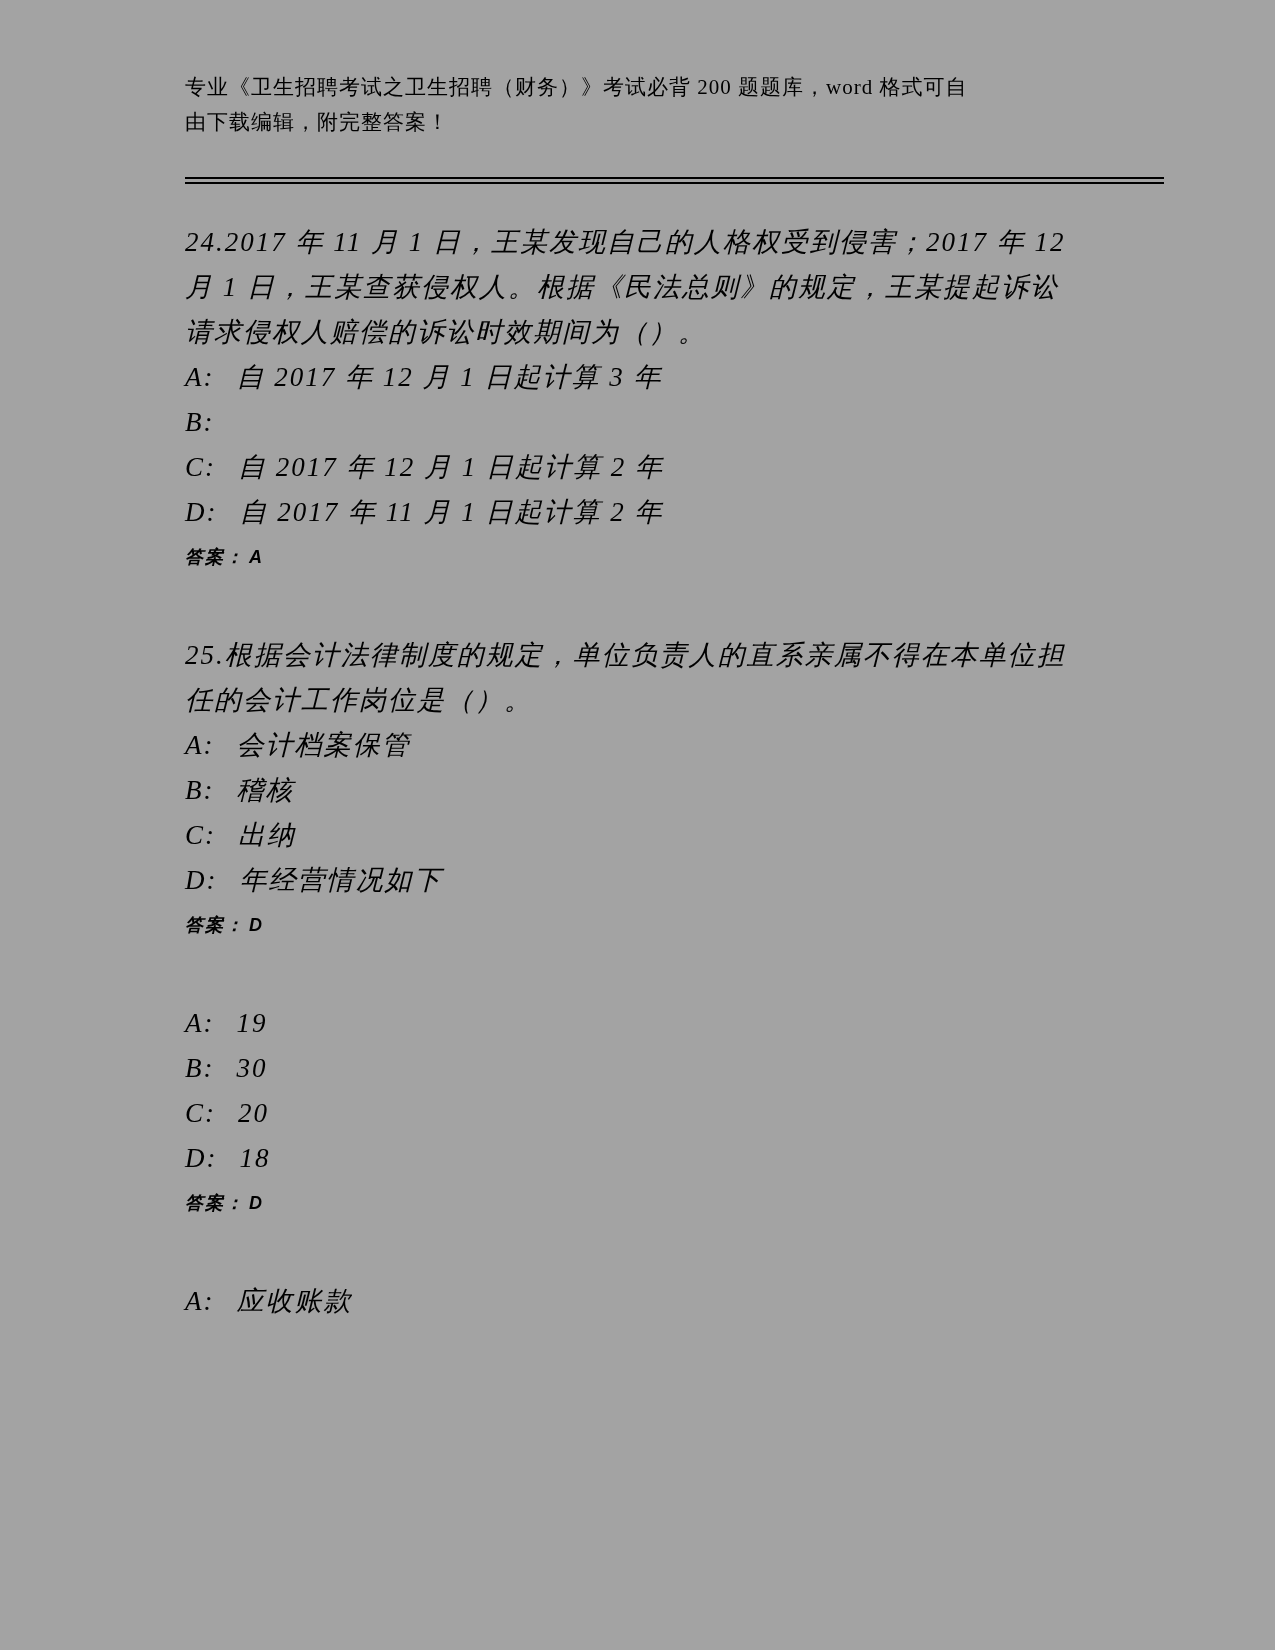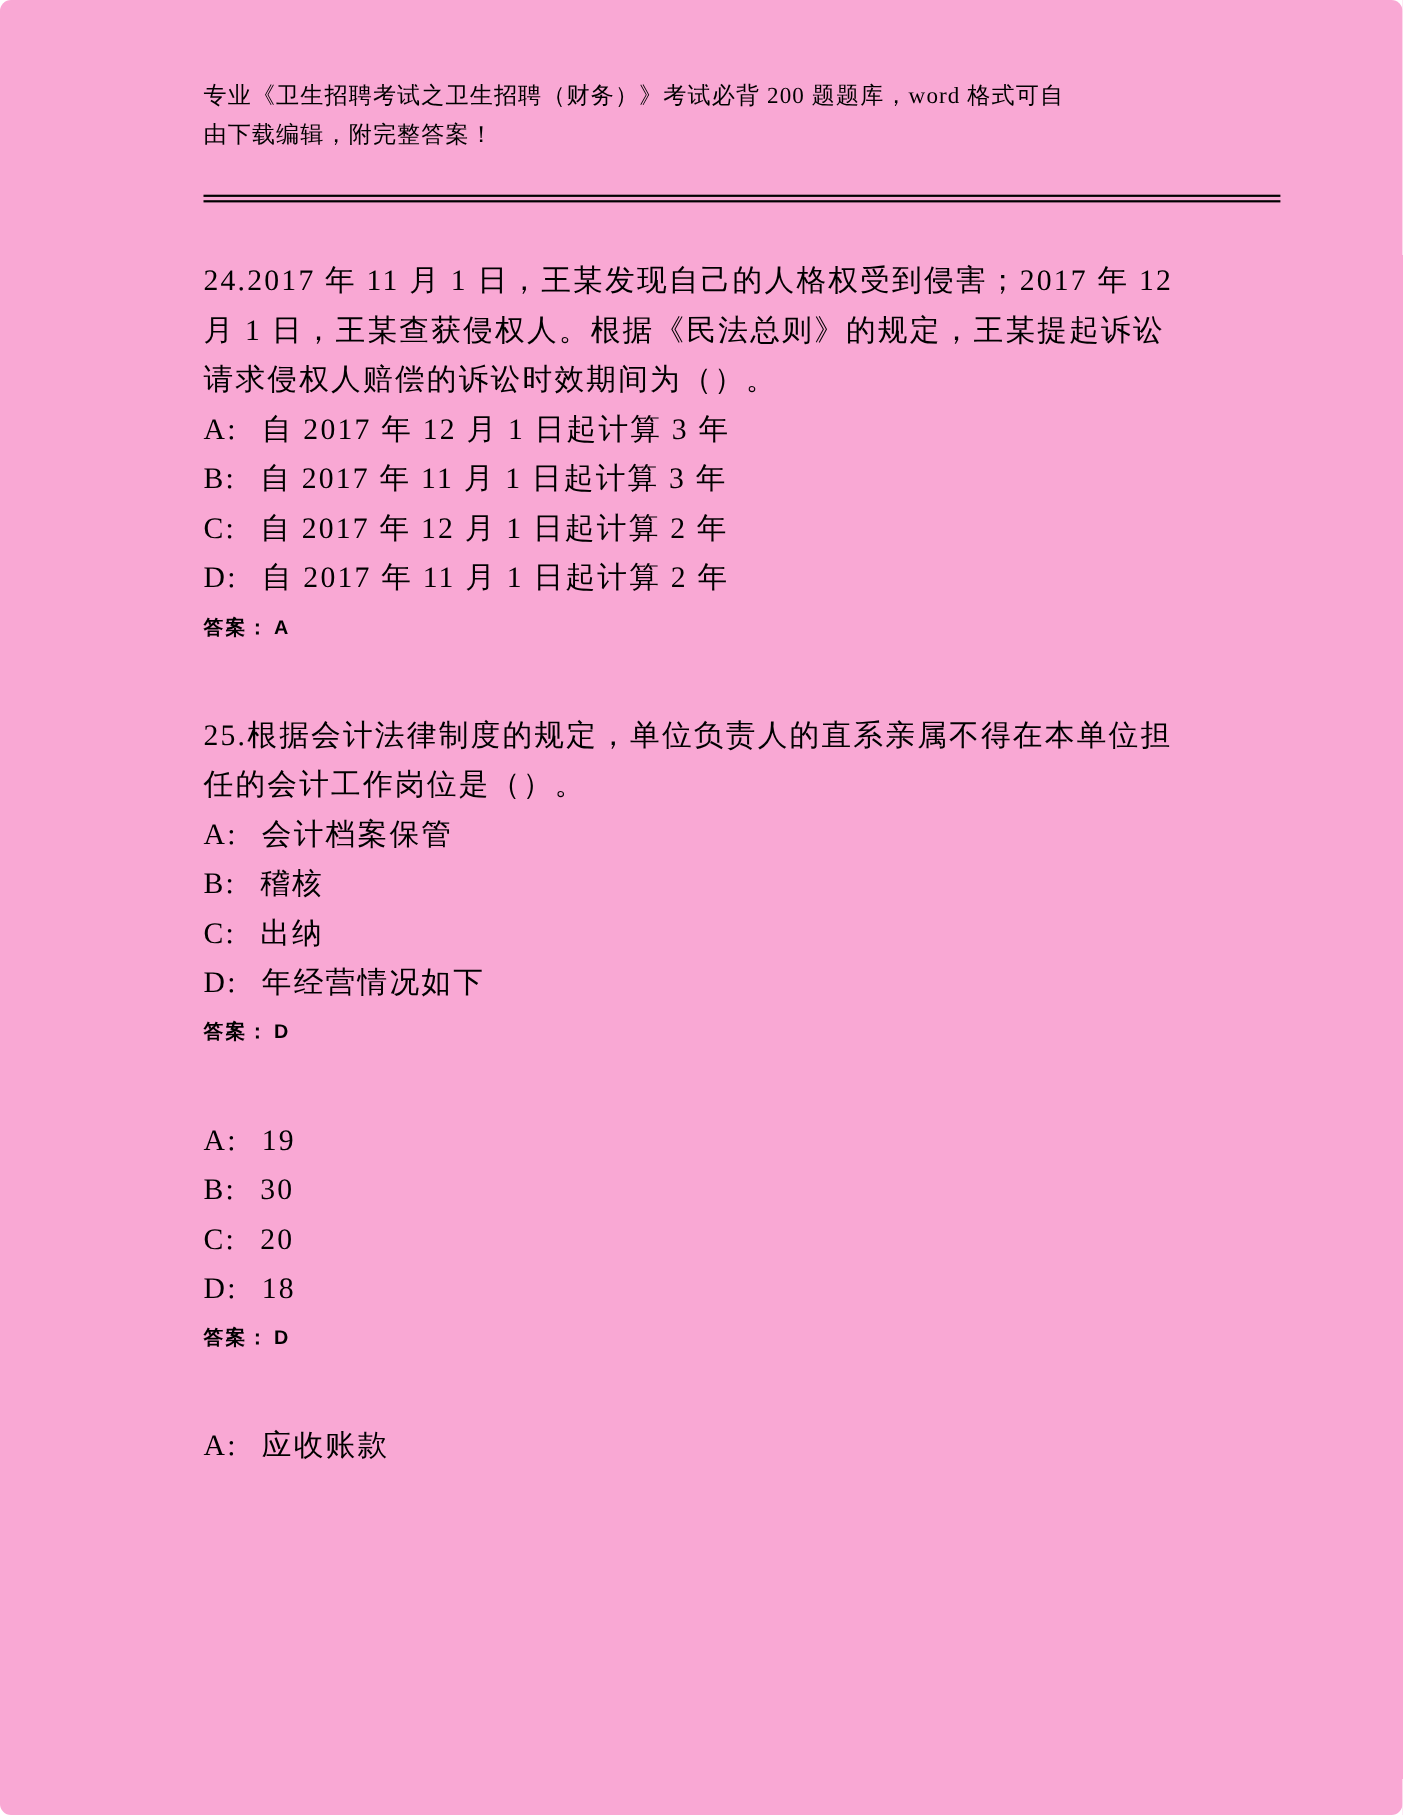--- a/index.html
+++ b/index.html
@@ -4,24 +4,23 @@
 <style>
   html, body {
     margin: 0;
     padding: 0;
     background: #ffffff;
   }
   .page {
     position: relative;
     width: 1275px;
     height: 1650px;
-    background: #f9a8d4;
+    background: #a3a3a3;
     overflow: hidden;
     color: #000000;
-    border-radius: 10px;
   }
   .content {
     position: absolute;
     left: 185px;
     top: 0;
     width: 979px;
   }
   .doc-header {
     margin-top: 70px;
     font-family: "Liberation Serif", "DejaVu Serif", serif;
@@ -32,26 +31,27 @@
     color: #000000;
   }
   .rule {
     margin-top: 37px;
     height: 3px;
     border-top: 2px solid #000000;
     border-bottom: 2px solid #000000;
     width: 100%;
   }
   .questions {
-    margin-top: 49px;
+    margin-top: 36px;
     font-family: "Liberation Serif", "DejaVu Serif", serif;
     font-size: 27px;
     line-height: 45px;
     letter-spacing: 2px;
     color: #000000;
+    font-style: italic;
   }
   .question {
     margin-bottom: 53px;
   }
   .stem {
     white-space: pre-line;
   }
   .opt-row {
     display: flex;
     align-items: baseline;
@@ -89,21 +89,20 @@
       <div class="question">
         <div class="stem">24.2017 年 11 月 1 日，王某发现自己的人格权受到侵害；2017 年 12
 月 1 日，王某查获侵权人。根据《民法总则》的规定，王某提起诉讼
 请求侵权人赔偿的诉讼时效期间为（）。</div>
         <div class="opt-row">
           <span class="opt-label">A:</span>
           <span class="opt-text">自 2017 年 12 月 1 日起计算 3 年</span>
         </div>
         <div class="opt-row">
           <span class="opt-label">B:</span>
-          <span class="opt-text">自 2017 年 11 月 1 日起计算 3 年</span>
         </div>
         <div class="opt-row">
           <span class="opt-label">C:</span>
           <span class="opt-text">自 2017 年 12 月 1 日起计算 2 年</span>
         </div>
         <div class="opt-row">
           <span class="opt-label">D:</span>
           <span class="opt-text">自 2017 年 11 月 1 日起计算 2 年</span>
         </div>
         <div class="answer">

